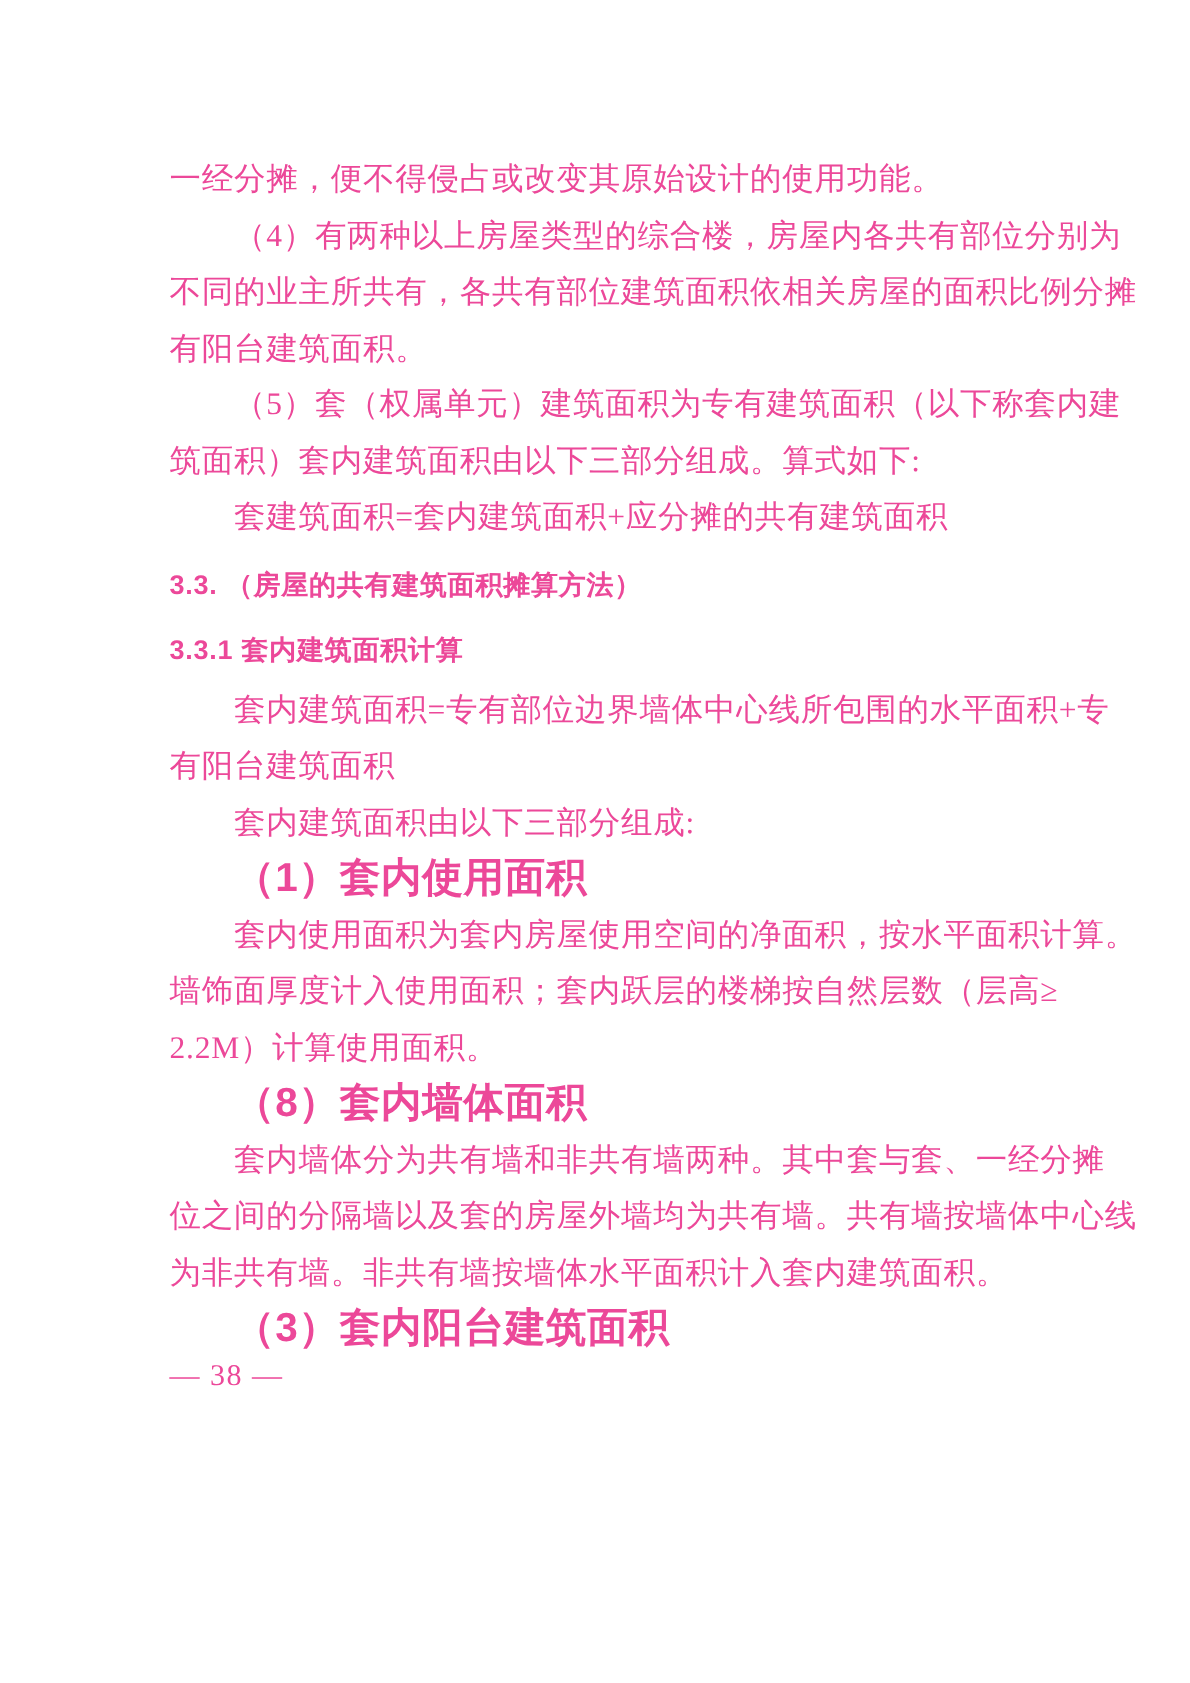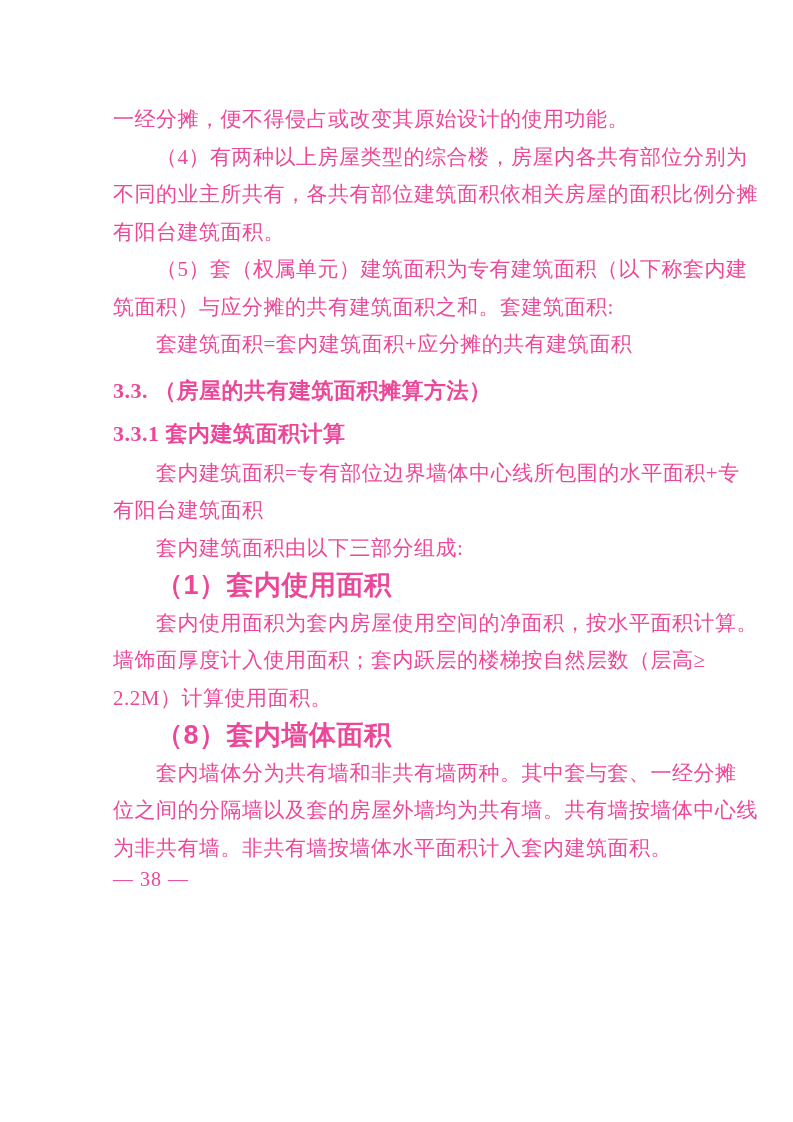--- a/index.html
+++ b/index.html
@@ -21,22 +21,22 @@
   .line {
     font-size: 21px;
     line-height: 37.5px;
     height: 37.5px;
     white-space: nowrap;
     letter-spacing: 0.5px;
   }
   .indent { padding-left: 43px; }
   .h-major {
     font-weight: bold;
-    font-size: 22px;
-    font-family: Liberation Serif, serif;
+    font-size: 18px;
+    font-family: Liberation Sans, sans-serif;
     letter-spacing: 0.5px;
     line-height: 37.5px;
     height: 37.5px;
     white-space: nowrap;
   }
   .h-3-3   { margin-top: 8px; margin-bottom: 6px; }
   .h-3-3-1 { margin-bottom: 2px; }
   .h-sub {
     font-weight: bold;
     font-size: 27px;
@@ -51,36 +51,37 @@
 </head>
 <body>
 
 <div class="page">
 
   <div class="line">一经分摊，便不得侵占或改变其原始设计的使用功能。</div>
   <div class="line indent">（4）有两种以上房屋类型的综合楼，房屋内各共有部位分别为</div>
   <div class="line">不同的业主所共有，各共有部位建筑面积依相关房屋的面积比例分摊</div>
   <div class="line">有阳台建筑面积。</div>
   <div class="line indent">（5）套（权属单元）建筑面积为专有建筑面积（以下称套内建</div>
-  <div class="line">筑面积）与应分摊的共有建筑面积之和。套建筑面积:</div>
+  <div class="line">筑面积）套内建筑面积由以下三部分组成。算式如下:</div>
   <div class="line indent">套建筑面积=套内建筑面积+应分摊的共有建筑面积</div>
 
   <div class="h-major h-3-3">3.3. （房屋的共有建筑面积摊算方法）</div>
   <div class="h-major h-3-3-1">3.3.1 套内建筑面积计算</div>
 
   <div class="line indent">套内建筑面积=专有部位边界墙体中心线所包围的水平面积+专</div>
   <div class="line">有阳台建筑面积</div>
   <div class="line indent">套内建筑面积由以下三部分组成:</div>
 
   <div class="line indent h-sub">（1）套内使用面积</div>
   <div class="line indent">套内使用面积为套内房屋使用空间的净面积，按水平面积计算。</div>
   <div class="line">墙饰面厚度计入使用面积；套内跃层的楼梯按自然层数（层高≥</div>
   <div class="line">2.2M）计算使用面积。</div>
 
   <div class="line indent h-sub">（8）套内墙体面积</div>
   <div class="line indent">套内墙体分为共有墙和非共有墙两种。其中套与套、一经分摊</div>
   <div class="line">位之间的分隔墙以及套的房屋外墙均为共有墙。共有墙按墙体中心线</div>
   <div class="line">为非共有墙。非共有墙按墙体水平面积计入套内建筑面积。</div>
 
+  <div class="line indent h-sub">（3）套内阳台建筑面积</div>
 
   <div class="line footer-line">— 38 —</div>
 
 </div>
 
 </body></html>

